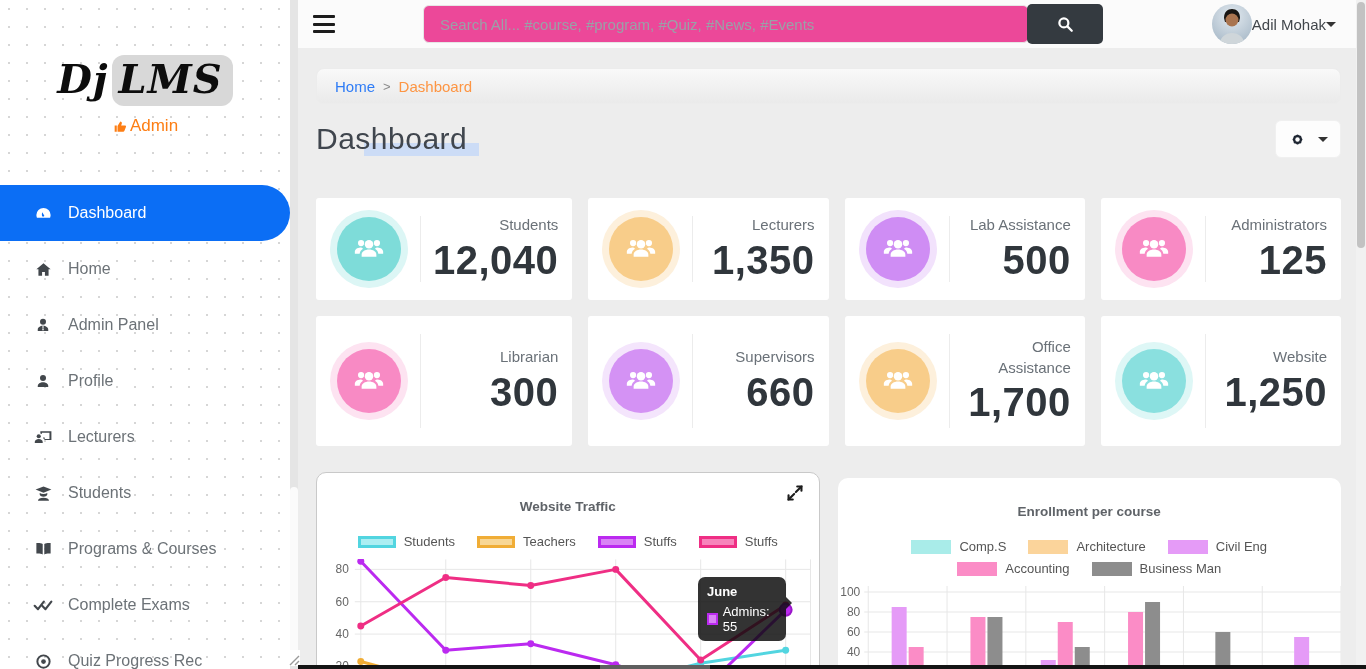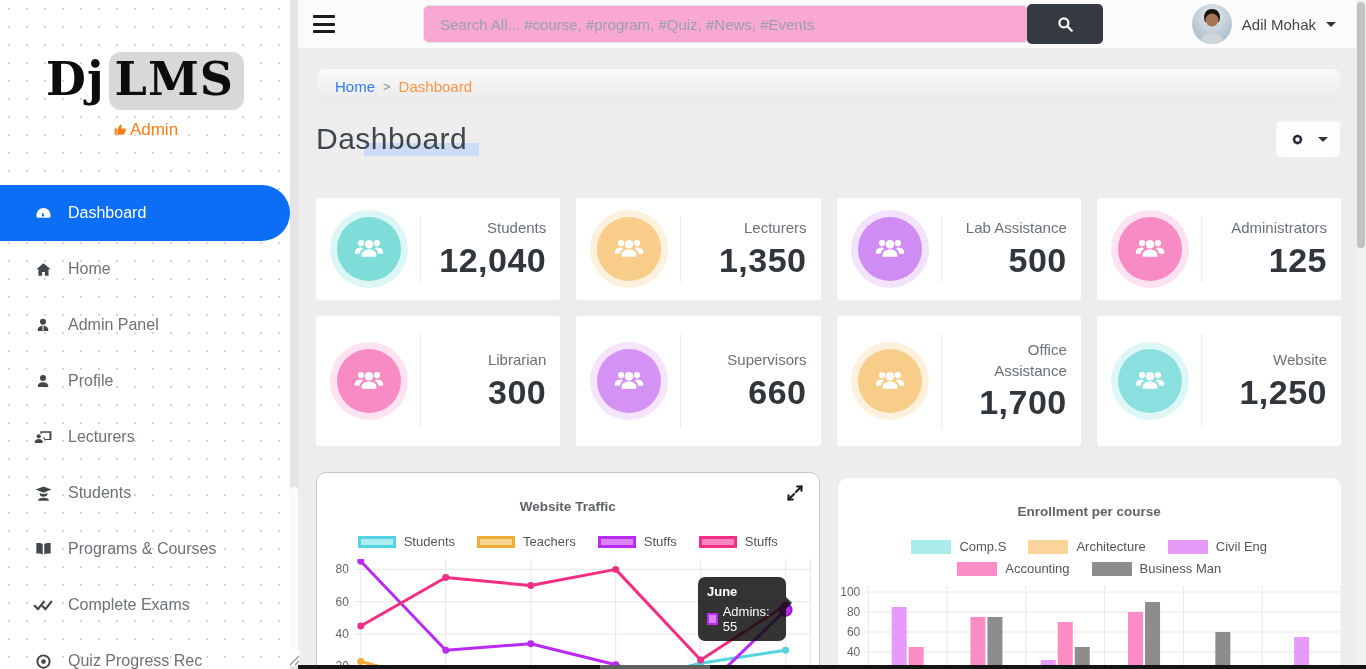--- a/index.html
+++ b/index.html
@@ -4,42 +4,42 @@
 <style>
   * { margin:0; padding:0; box-sizing:border-box; }
   html,body { width:1366px; height:669px; overflow:hidden; }
   body { font-family:"Liberation Sans", sans-serif; }
   .app { position:relative; width:1366px; height:669px; overflow:hidden; background:#ededed; }
 
   
   .sidebar { position:absolute; left:0; top:0; width:290px; height:669px; background:#fff;
     background-image:radial-gradient(#d6d6d6 1.1px, transparent 1.3px); background-size:18px 18px; z-index:5; }
   .logo-block { height:185px; display:flex; flex-direction:column; align-items:center; justify-content:center; padding-top:6px; }
-  .logo { font-family:"DejaVu Serif", serif; font-weight:bold; font-size:46px; color:#0c0c0c; letter-spacing:1px; }
+  .logo { font-family:"DejaVu Serif", serif; font-style:italic; font-weight:bold; font-size:40px; color:#0c0c0c; letter-spacing:1px; }
   .logo .lms { background:#d8d8d8; border-radius:12px; padding:0 10px 4px 6px; margin-left:4px; }
   .role { margin-top:14px; display:flex; align-items:center; gap:1px; color:#fd7e14; font-size:17px; }
   .nav-item { height:56px; display:flex; align-items:center; gap:15px; padding-left:33px; color:#6c7277; font-size:16px; cursor:pointer; }
   .nav-item .nico { width:20px; height:20px; color:#42474c; display:flex; align-items:center; justify-content:center; }
   .nav-item.active { background:#0b6ef5; color:#fff; border-radius:0 28px 28px 0; }
   .nav-item.active .nico { color:#fff; }
   .side-scroll { position:absolute; left:290px; top:0; width:8px; height:669px; background:#e5e5e5; z-index:6; }
   .side-thumb { position:absolute; left:0; top:487px; width:8px; height:168px; background:#fbfbfb; border-radius:4px; }
   .gripper { position:absolute; left:286px; top:650px; width:14px; height:16px; background:#fff; z-index:7; }
 
   
   .main { position:absolute; left:298px; top:0; right:0; bottom:0; }
   .topbar { height:48px; background:#fbfbfb; display:flex; align-items:center; padding-left:15px; }
   .burger { width:22px; height:18px; display:flex; flex-direction:column; justify-content:space-between; cursor:pointer; }
   .burger i { display:block; height:3px; background:#1c1c1c; border-radius:1px; }
   .search-input { margin-left:88px; width:606px; height:38px; border:1px solid #e6e6e6; border-radius:6px;
-    padding:0 16px; font-size:15px; color:#333; background:#f9a8d4; outline:none; font-family:inherit; }
+    padding:0 16px; font-size:15px; color:#333; background:#ec4899; outline:none; font-family:inherit; }
   .search-input::placeholder { color:#9aa1a8; }
   .search-btn { width:76px; height:40px; margin-left:-2px; background:#343a40; border:none; border-radius:5px;
     display:flex; align-items:center; justify-content:center; cursor:pointer; }
-  .userbox { margin-left:auto; display:flex; align-items:center; gap:10px; padding-right:30px; }
+  .userbox { margin-left:auto; display:flex; align-items:center; padding-right:30px; }
   .avatar { width:40px; height:40px; border-radius:50%; overflow:hidden;
     background:radial-gradient(circle at 50% 30%, #e3eaf0, #9fb2c2); position:relative; }
   .uname { font-size:15px; color:#41464b; }
   .caret { width:0; height:0; border-left:5px solid transparent; border-right:5px solid transparent; border-top:5px solid #333; }
 
   .content { position:absolute; left:0; right:0; top:48px; bottom:0; padding:20px 15px 0 18px; }
   .breadcrumb { height:36px; border:1px solid #ececec; border-radius:8px;
     background:linear-gradient(#f9f9f9,#eaeaea); display:flex; align-items:center; padding:0 18px; gap:8px; font-size:15px; margin-right:10px; }
   .bc-home { color:#2e7cf6; cursor:pointer; }
   .bc-sep { color:#8a8a8a; font-size:13px; }
@@ -53,21 +53,21 @@
 
   
   .stats { display:grid; grid-template-columns:repeat(4,1fr); gap:16px; margin-bottom:26px; margin-right:10px; }
   .stat-card { background:#fff; border-radius:3px; display:flex; align-items:center; padding:12px 14px; min-height:100px; }
   .stat-card:nth-child(n+5) { min-height:130px; }
   .halo { width:78px; height:78px; border-radius:50%; background:var(--h); display:flex; align-items:center; justify-content:center; flex:none; }
   .bubble { width:64px; height:64px; border-radius:50%; background:var(--c); display:flex; align-items:center; justify-content:center; }
   .stat-div { width:1px; align-self:stretch; background:#ececec; margin:6px 12px; }
   .stat-txt { flex:1; text-align:right; }
   .stat-label { font-size:15px; color:#6a7178; display:inline-block; max-width:104px; line-height:1.35; }
-  .stat-value { font-size:34px; font-weight:600; color:#30363c; letter-spacing:.5px; margin-top:2px;text-align:right; }
+  .stat-value { font-size:40px; font-weight:600; color:#30363c; letter-spacing:.5px; margin-top:2px;text-align:right; }
 
   
   .charts { display:grid; grid-template-columns:1fr 1fr; gap:18px; align-items:start; margin-right:10px; }
   .chart-card { position:relative; background:#fff; border-radius:10px; height:282px; overflow:hidden; }
   .chart-card.bordered { border:1px solid #c9c9c9; }
   .chart-card.shifted { margin-top:6px; }
   .chart-title { text-align:center; font-size:13.5px; font-weight:bold; color:#5f6368; margin-top:26px; }
   .legend { display:flex; flex-wrap:wrap; justify-content:center; align-items:center; column-gap:22px; row-gap:7px; margin:20px auto 0; max-width:478px; }
   .lg-item { display:flex; align-items:center; gap:8px; cursor:pointer; }
   .lg-label { font-size:13px; color:#555; }

